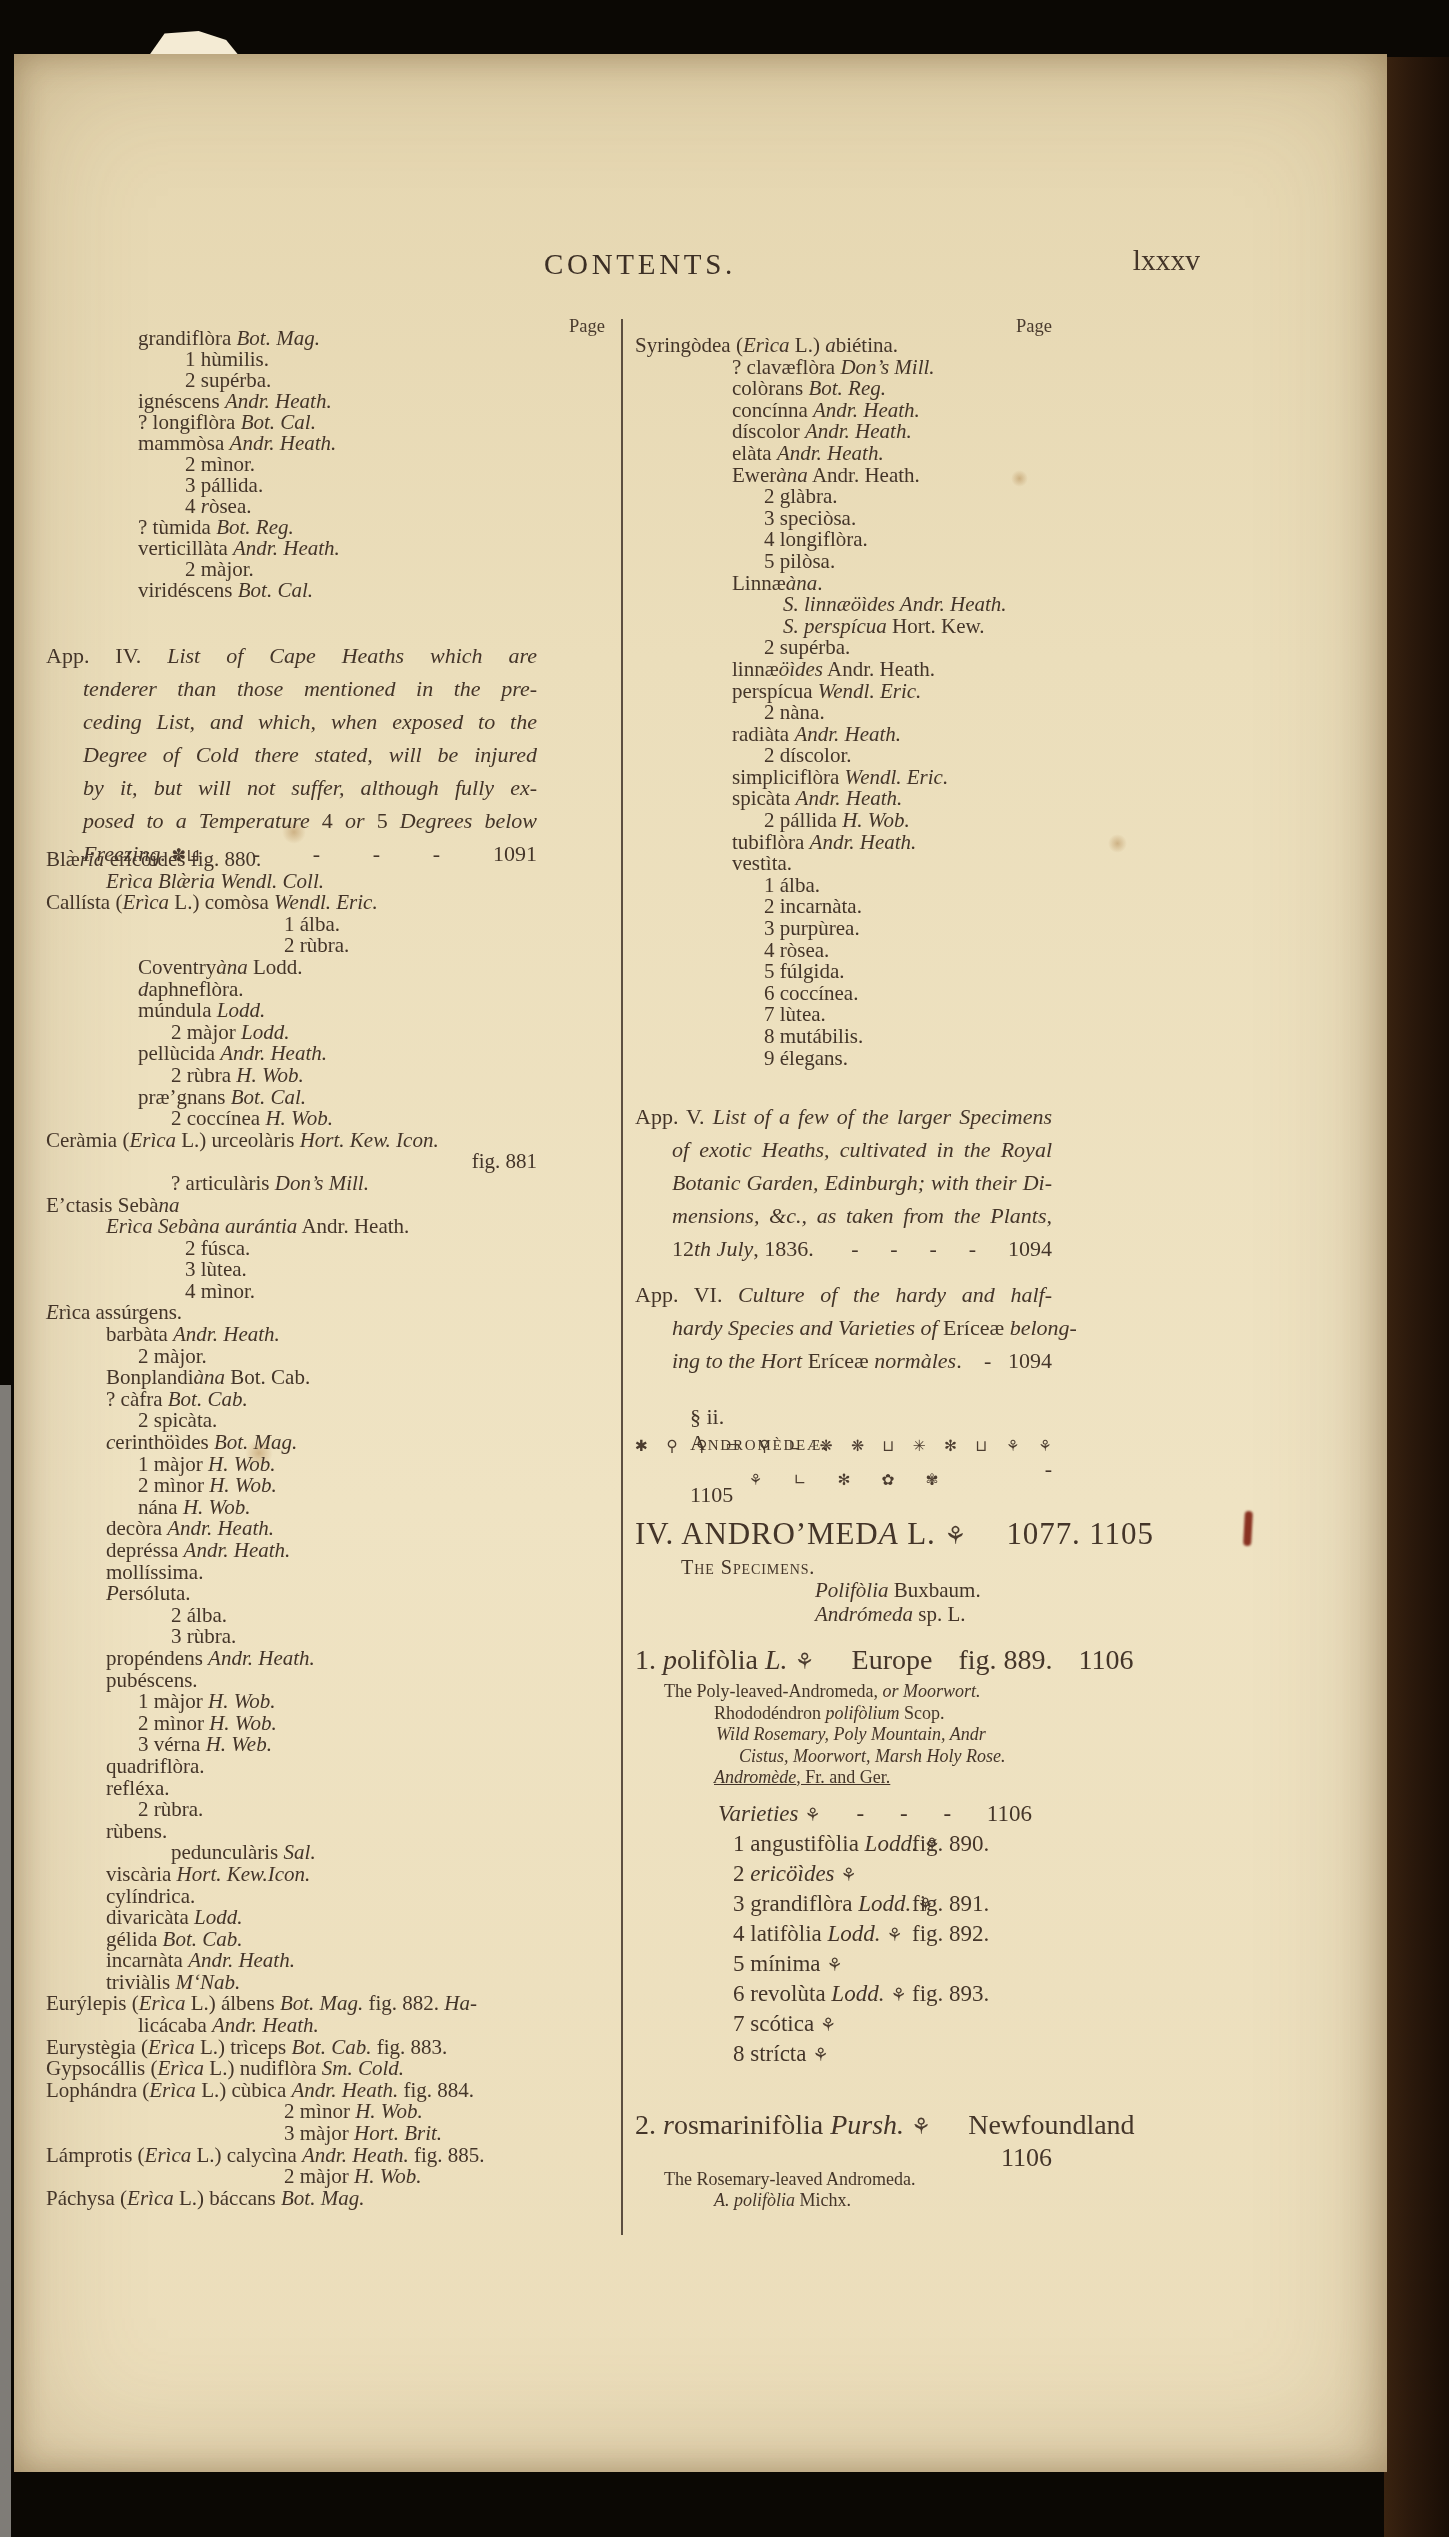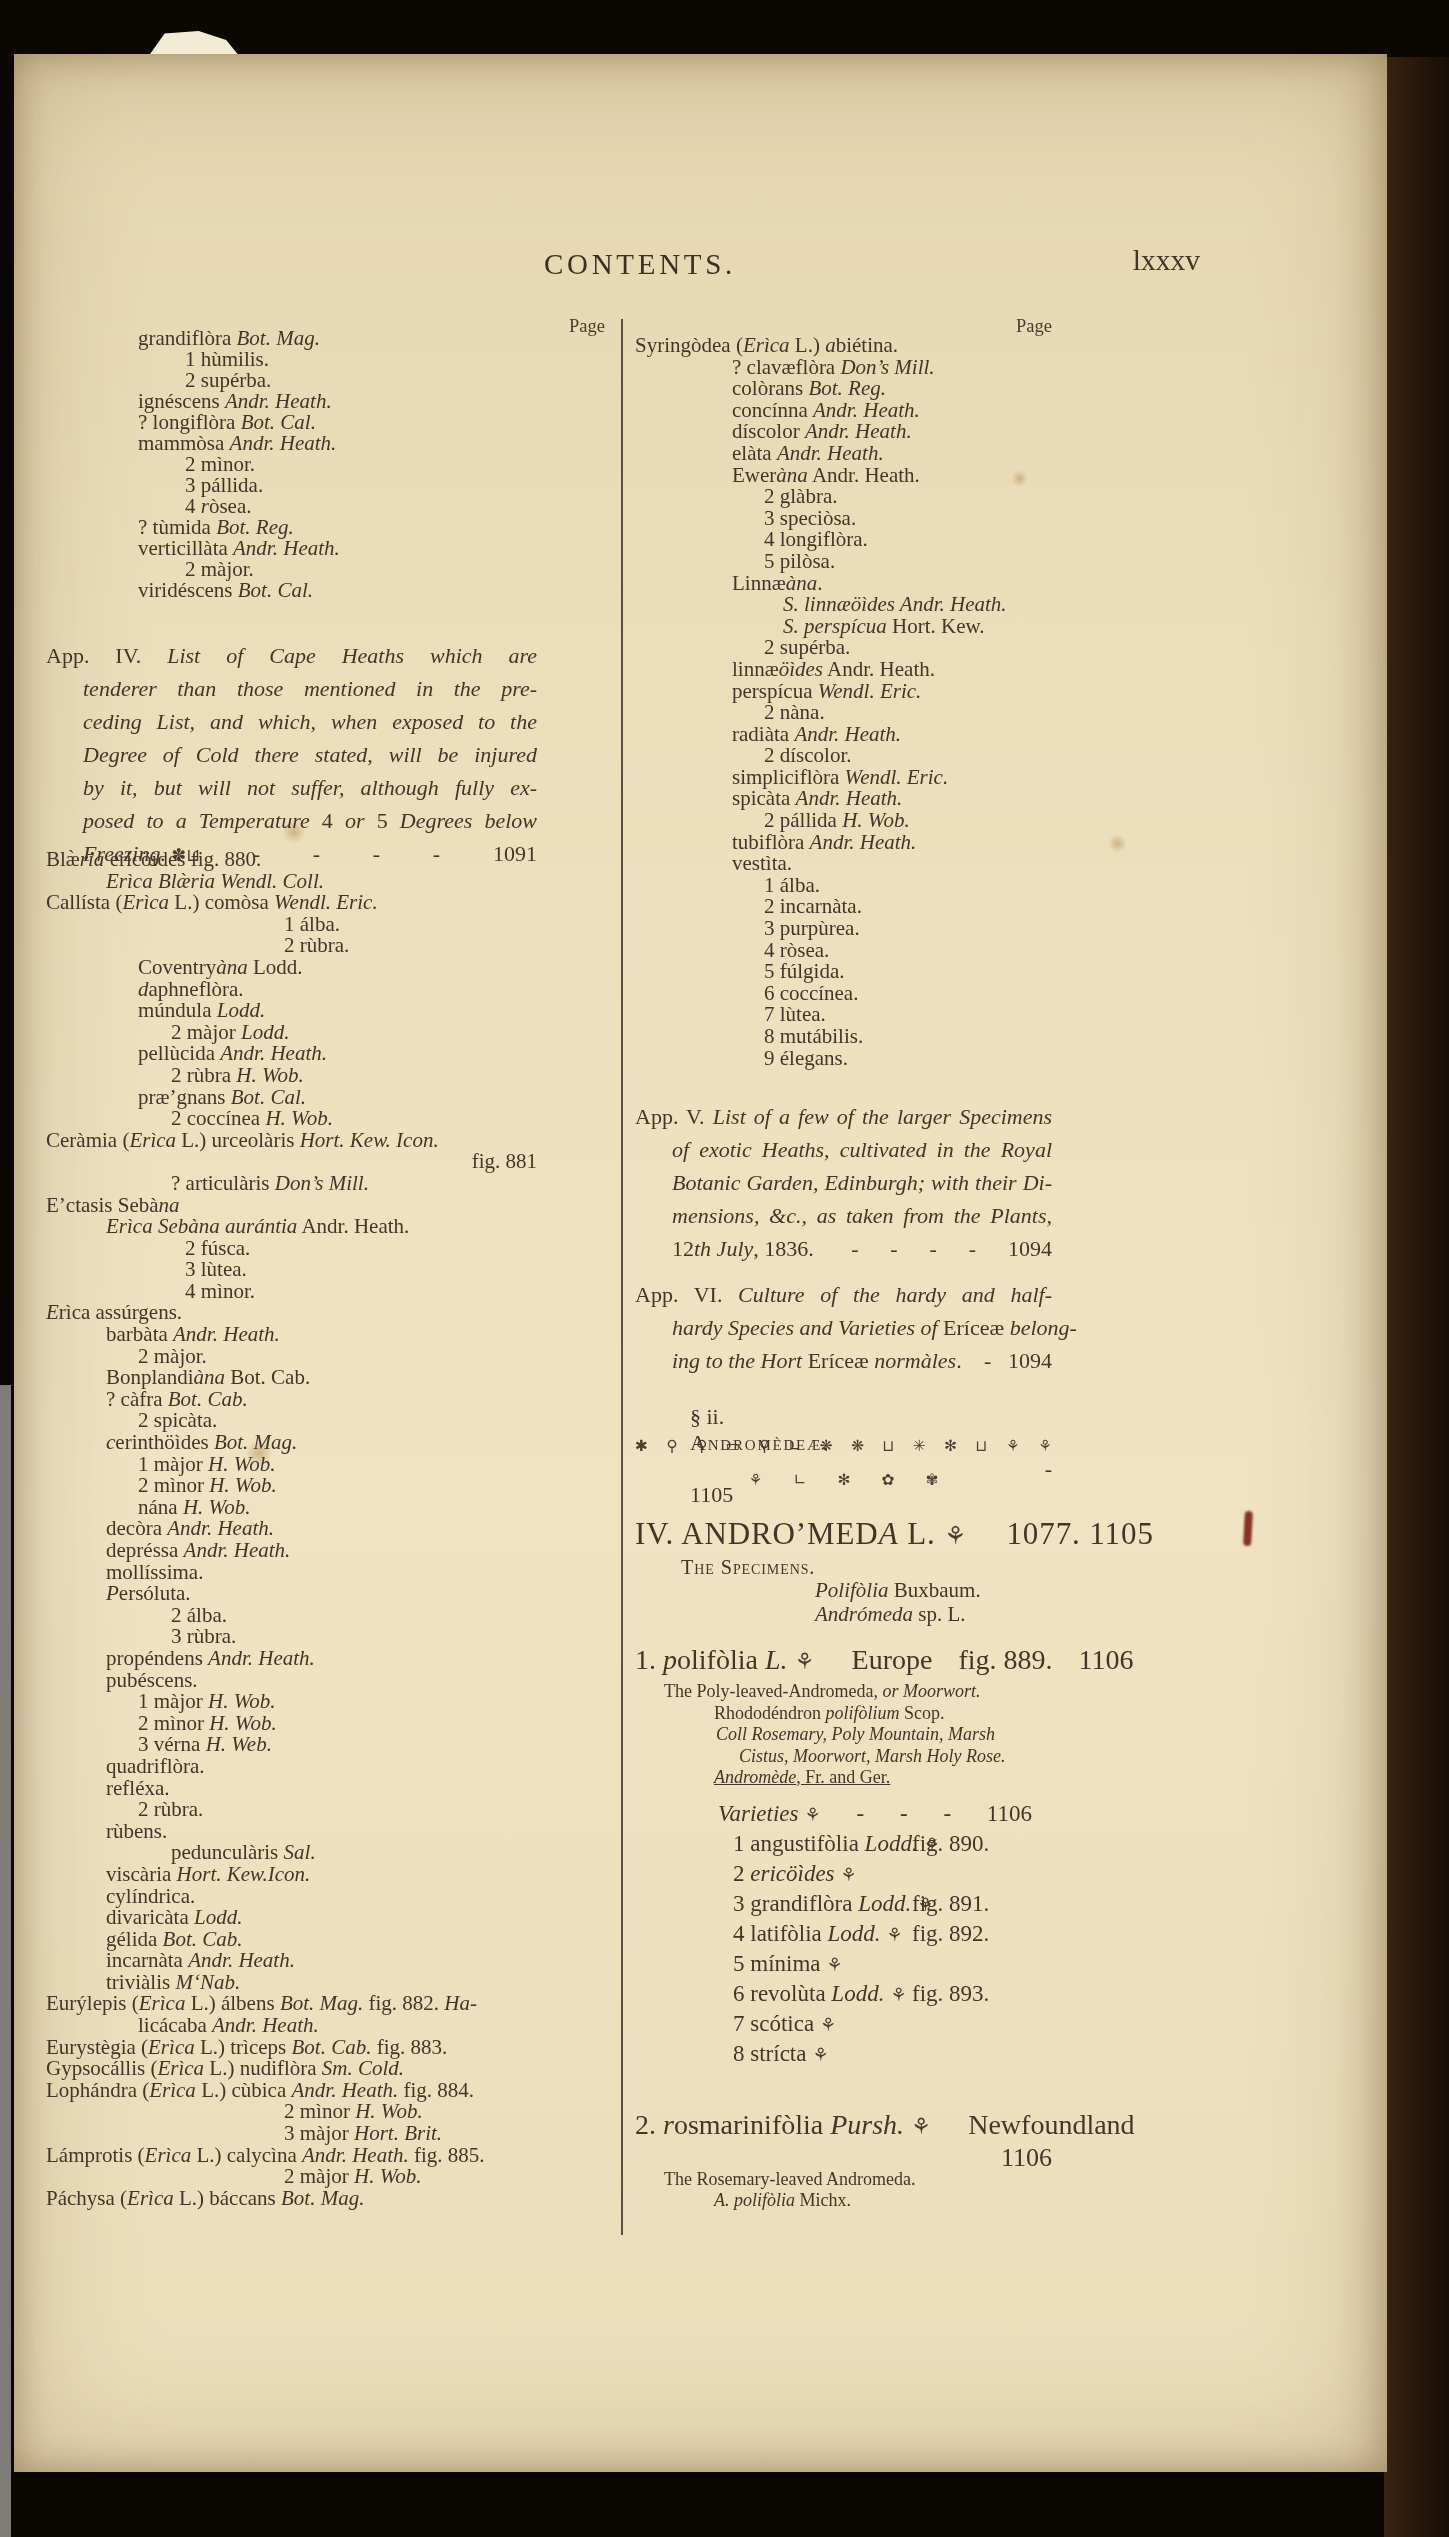--- a/index.html
+++ b/index.html
@@ -301,21 +301,21 @@
           <div class="varline" style="padding-left:98px">6 revolùta <i>Lodd.</i> <span class="sym">⚘</span><span class="fig">fig. 893.</span></div>
           <div class="varline" style="padding-left:98px">7 scótica <span class="sym">⚘</span></div>
           <div class="varline" style="padding-left:98px">8 strícta <span class="sym">⚘</span></div>
         </div>
       <div id="rc-sp2"><span>2.</span> <span><i>r</i>osmarinifòlia</span> <span><i>Pursh.</i></span> <span class="sym">⚘</span><span class="sp-geo">Newfoundland</span></div>
       <div id="rc-sp2-page">1106</div>
     <div class="gsyn" style="top: 1525px;"><i>Polifòlia</i> Buxbaum.</div>
         <div class="gsyn" style="top: 1549px;"><i>Andrómeda</i> sp. L.</div>
         <div class="subline" style="left: 29px; top: 1627px;">The Poly-leaved-Andromeda, <i>or Moorwort.</i></div>
         <div class="subline" style="left: 79px; top: 1649px;">Rhododéndron <i>polifòlium</i> Scop.</div>
-        <div class="subline" style="left: 81px; top: 1670px;"><i>Coll Rosemary, Poly Mountain, Marsh</i></div>
+        <div class="subline" style="left: 81px; top: 1670px;"><i>Wild Rosemary, Poly Mountain, Andr</i></div>
         <div class="subline" style="left: 104px; top: 1692px;"><i>Cistus, Moorwort, Marsh Holy Rose.</i></div>
         <div class="subline" style="left: 79px; top: 1713px; text-decoration: underline;"><i>Andromède</i>, Fr. and Ger.</div>
         <div class="subline" style="left: 29px; top: 2115px; text-align: right;">The Rosemary-leaved Andromeda.</div>
         <div class="subline" style="left: 79px; top: 2136px;"><i>A. polifòlia</i> Michx.</div>
       </div>
   </div>
 </div>
 
 
 </body></html>

